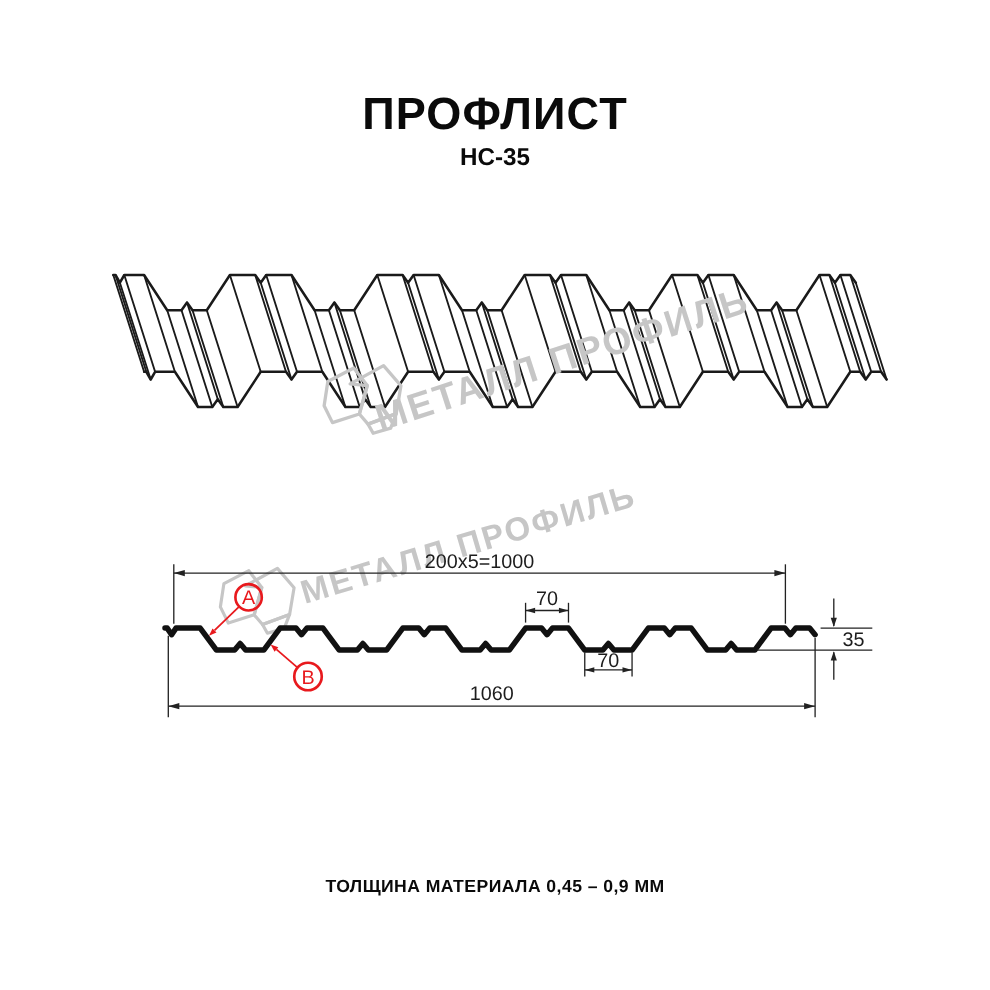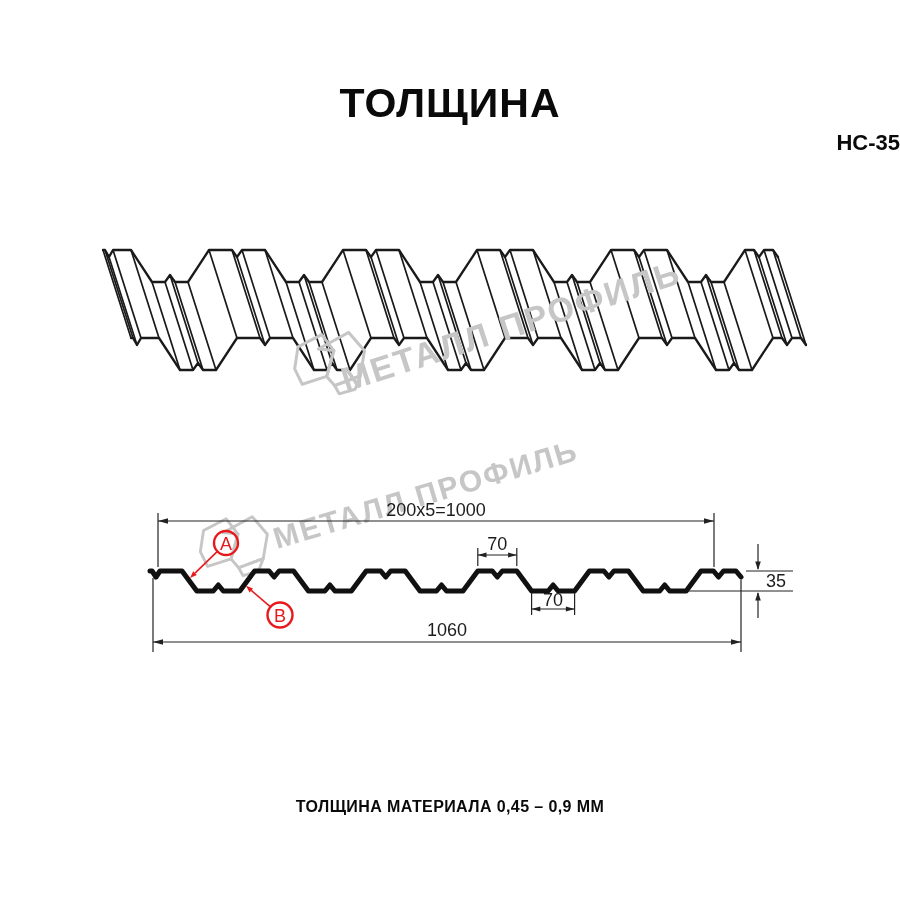--- a/index.html
+++ b/index.html
@@ -1,34 +1,34 @@
 <!DOCTYPE html>
 <html><head>
 <meta charset="utf-8">
 <style>
   html,body{margin:0;padding:0;background:#fff;}
   .canvas{position:relative;width:900px;height:900px;background:#fff;overflow:hidden;
           font-family:"Liberation Sans",sans-serif;}
   .title{position:absolute;top:80px;left:0;right:0;text-align:center;
          font-size:41px;font-weight:bold;letter-spacing:1px;color:#0a0a0a;}
-  .subtitle{position:absolute;top:130px;left:0;right:0;text-align:right;
+  .subtitle{position:absolute;top:130px;left:0;right:0;text-align:center;
             font-size:22px;font-weight:bold;color:#0a0a0a;}
   .footer{position:absolute;top:798px;left:0;right:0;text-align:center;
           font-size:16px;font-weight:bold;letter-spacing:0.4px;color:#0a0a0a;}
   svg text{font-family:"Liberation Sans",sans-serif;}
   .dim-text{font-size:18px;fill:#1c1c1c;}
   .wm-text{font-weight:bold;fill:#c6c6c6;}
   .marker-letter{font-size:18px;fill:#e8191d;}
 </style>
 </head>
 <body>
 
 <div class="canvas">
 
-  <div class="title">ТОЛЩИНА</div>
+  <div class="title">ПРОФЛИСТ</div>
   <div class="subtitle">НС-35</div>
 
   <svg width="900" height="900" viewBox="0 0 900 900">
 
     <g>
       <path id="sheet3d-fill" fill="#ffffff" stroke="none" d="M103 250 L 105 250 L 109 257 L 113 250 L 131 250 L 152 282 L 165 282 L 170 275 L 175 282 L 188 282 L 209 250 L 232 250 L 237 257 L 242 250 L 265 250 L 286 282 L 299 282 L 304 275 L 309 282 L 322 282 L 343 250 L 366 250 L 371 257 L 376 250 L 399 250 L 420 282 L 433 282 L 438 275 L 443 282 L 456 282 L 477 250 L 500 250 L 505 257 L 510 250 L 533 250 L 554 282 L 567 282 L 572 275 L 577 282 L 590 282 L 611 250 L 634 250 L 639 257 L 644 250 L 667 250 L 688 282 L 701 282 L 706 275 L 711 282 L 724 282 L 745 250 L 754 250 L 759 257 L 764 250 L 773 250 L 778 257 L 806 345 L 801 338 L 792 338 L 787 345 L 782 338 L 773 338 L 752 370 L 739 370 L 734 363 L 729 370 L 716 370 L 695 338 L 672 338 L 667 345 L 662 338 L 639 338 L 618 370 L 605 370 L 600 363 L 595 370 L 582 370 L 561 338 L 538 338 L 533 345 L 528 338 L 505 338 L 484 370 L 471 370 L 466 363 L 461 370 L 448 370 L 427 338 L 404 338 L 399 345 L 394 338 L 371 338 L 350 370 L 337 370 L 332 363 L 327 370 L 314 370 L 293 338 L 270 338 L 265 345 L 260 338 L 237 338 L 216 370 L 203 370 L 198 363 L 193 370 L 180 370 L 159 338 L 141 338 L 137 345 L 133 338 L 131 338 Z"></path>
       <g id="sheet3d-ext" stroke="#1a1a1a" stroke-width="1.7" stroke-linecap="round">
           <line x1="103" y1="250" x2="131" y2="338"></line>
           <line x1="105" y1="250" x2="133" y2="338"></line>
           <line x1="109" y1="257" x2="137" y2="345"></line>

